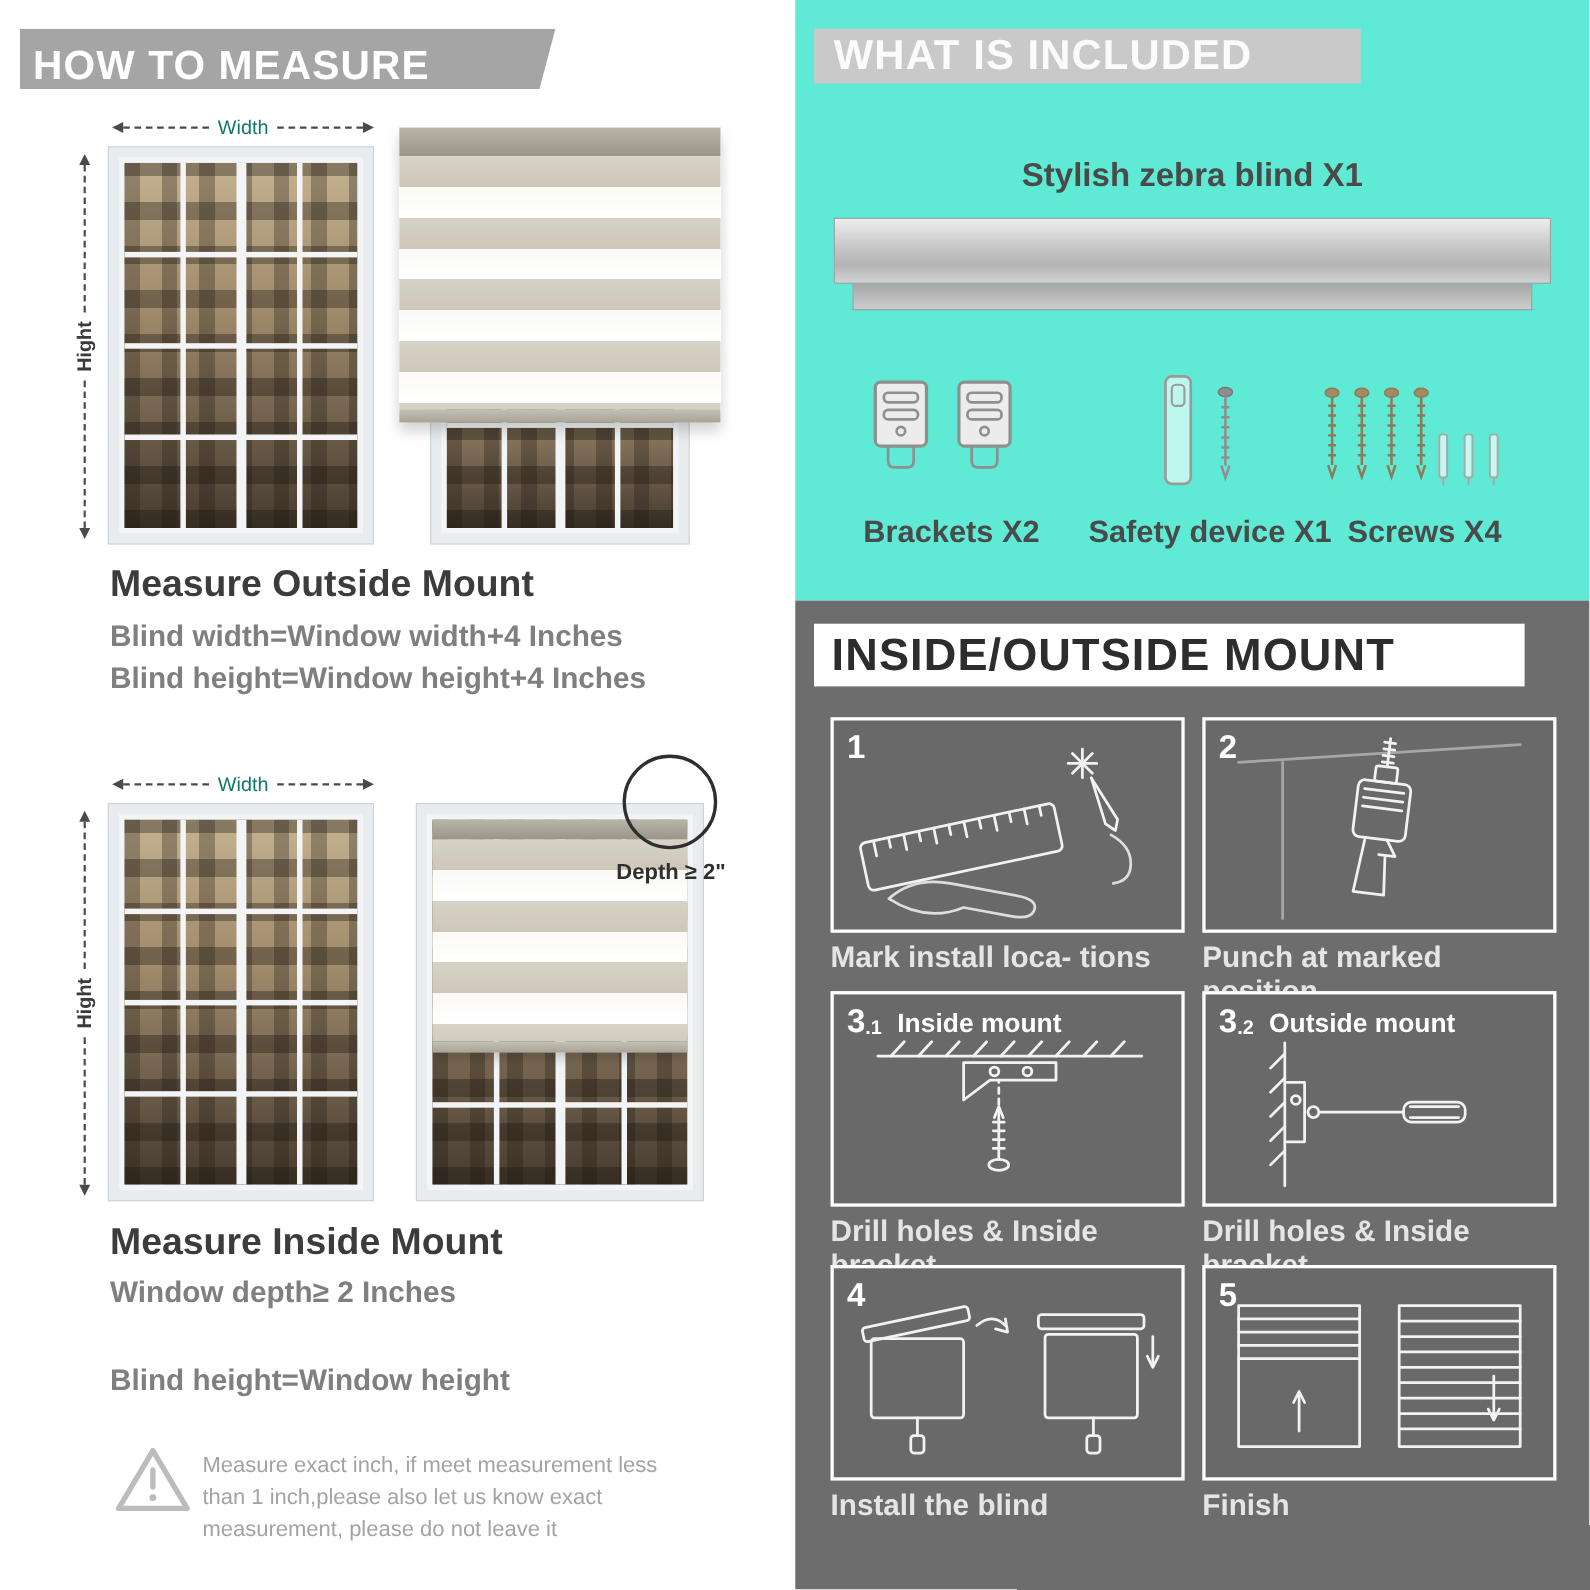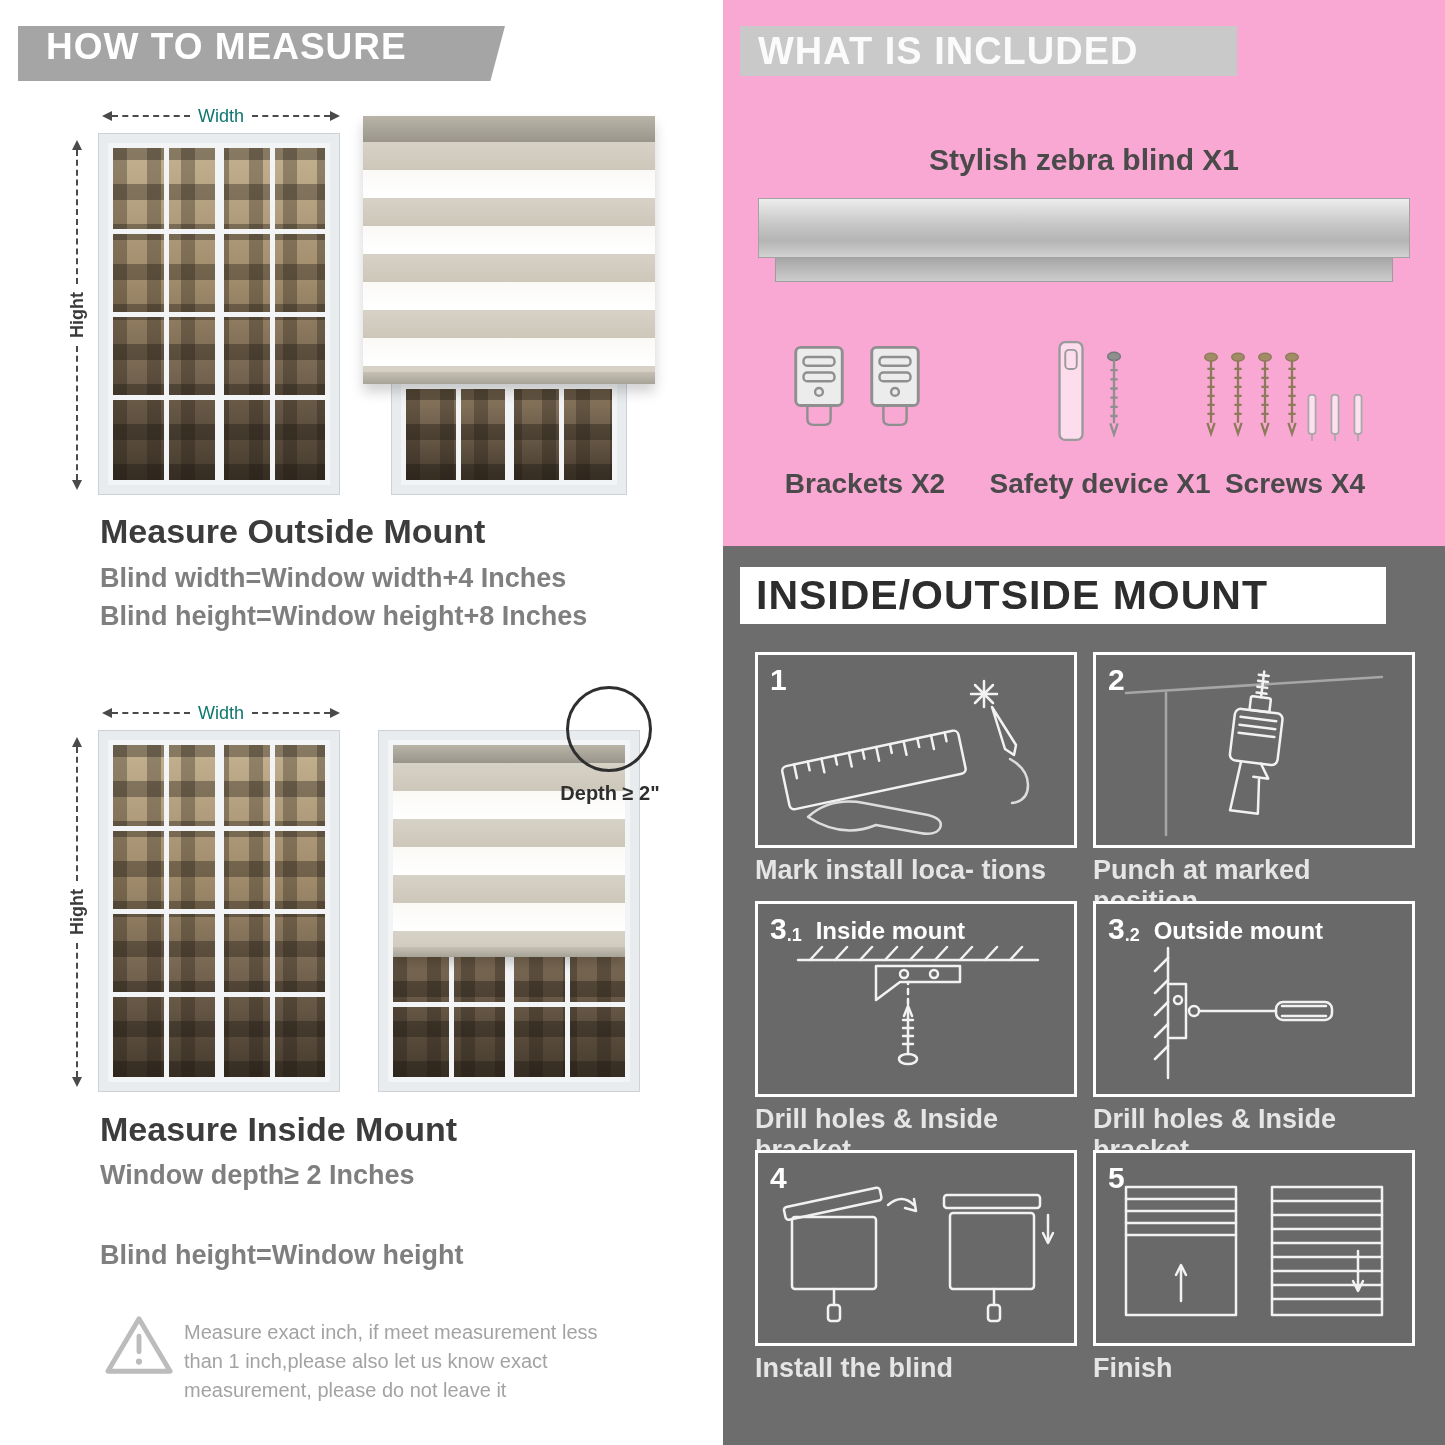--- a/index.html
+++ b/index.html
@@ -2,21 +2,21 @@
 <html><head>
 <meta charset="utf-8">
 <style>
   *{margin:0;padding:0;box-sizing:border-box}
   html,body{width:1445px;height:1445px}
   body{font-family:"Liberation Sans",sans-serif;background:#ffffff;position:relative;overflow:hidden}
   .abs{position:absolute}
 
   
   .banner{background:#a5a5a5;color:#fff;font-weight:bold;font-size:37px;letter-spacing:1px;
-          display:flex;align-items:flex-start;padding-left:28px;
+          display:flex;align-items:flex-end;padding-left:12px;
           clip-path:polygon(0 0,100% 0,97% 100%,0 100%)}
   .h-dark{font-size:34px;font-weight:bold;color:#3c3c3c}
   .line-gray{font-size:27px;font-weight:bold;color:#7f7f7f}
 
   .window{background:#e8ecef;border:1px solid #ccd2d6;padding:9px}
   .winframe{position:relative;width:100%;height:100%;border:5px solid #f2f4f5;overflow:hidden;
     background:
       repeating-linear-gradient(0deg, rgba(25,20,14,.35) 0 16px, rgba(0,0,0,0) 16px 40px),
       repeating-linear-gradient(90deg, rgba(30,24,16,.30) 0 14px, rgba(0,0,0,0) 14px 34px),
       linear-gradient(180deg,#c3b190 0%,#a08b6b 40%,#6f5f4c 72%,#463b2e 100%);}
@@ -41,21 +41,21 @@
 
   .zebra-head{height:26px;background:linear-gradient(180deg,#b8b4a8,#99958a)}
   .zebra-body{background:repeating-linear-gradient(180deg,#d7d2c6 0px,#ccc7b9 28px,#faf9f6 28px,#ffffff 56px)}
   .zebra-rail{height:12px;background:linear-gradient(180deg,#c4c0b4,#a7a397)}
 
   .depth-circle{border:3px solid #2f2f2f;border-radius:50%}
   .depth-label{font-size:20px;font-weight:bold;color:#2f2f2f;text-align:center}
   .note-text{font-size:20px;color:#a3a3a3;line-height:1.45}
 
   
-  .panel-light{background:#f9a8d4}
+  .panel-light{background:#5eead4}
   .panel-dark{background:#6d6d6d}
   .included-banner{background:#c9c9c9;color:#fbfbfb;font-weight:bold;font-size:38px;letter-spacing:1px;
                    display:flex;align-items:center;padding-left:18px}
   .subtitle{font-size:30px;font-weight:bold;color:#4a4a4a;text-align:center}
   .headrail-top{background:linear-gradient(180deg,#ededed 0%,#c6c6c6 45%,#b4b4b4 72%,#d2d2d2 100%);border:1px solid #a2a2a2}
   .headrail-lip{background:linear-gradient(180deg,#a6a6a6,#cdcdcd);border:1px solid #9d9d9d;border-top:none}
   .item-label{font-size:28px;font-weight:bold;color:#4a4a4a;text-align:center}
 
   .mount-banner{background:#ffffff;color:#2d2d2d;font-weight:bold;font-size:41px;letter-spacing:1px;
                 display:flex;align-items:center;padding-left:16px}
@@ -115,21 +115,21 @@
     </div>
     <div class="abs" style="left:0;top:0;width:292px;height:268px;box-shadow:0 8px 12px rgba(0,0,0,.18)">
       <div class="zebra-head"></div>
       <div class="zebra-body" style="height:230px"></div>
       <div class="zebra-rail"></div>
     </div>
   </div>
 
   <div class="h-dark abs" style="left:100px;top:512px">Measure Outside Mount</div>
   <div class="line-gray abs" style="left:100px;top:563px">Blind width=Window width+4 Inches</div>
-  <div class="line-gray abs" style="left:100px;top:601px">Blind height=Window height+8 Inches</div>
+  <div class="line-gray abs" style="left:100px;top:601px">Blind height=Window height+4 Inches</div>
 
   <div class="harrow abs" style="left:102px;top:704px;width:238px">
     <span class="ah l"></span>
       <span class="dash"></span>
     <span class="alabel">Width</span>
     <span class="dash"></span>
       <span class="ah r"></span>
   </div>
 
   <div class="varrow abs" style="left:66px;top:737px;height:350px">

